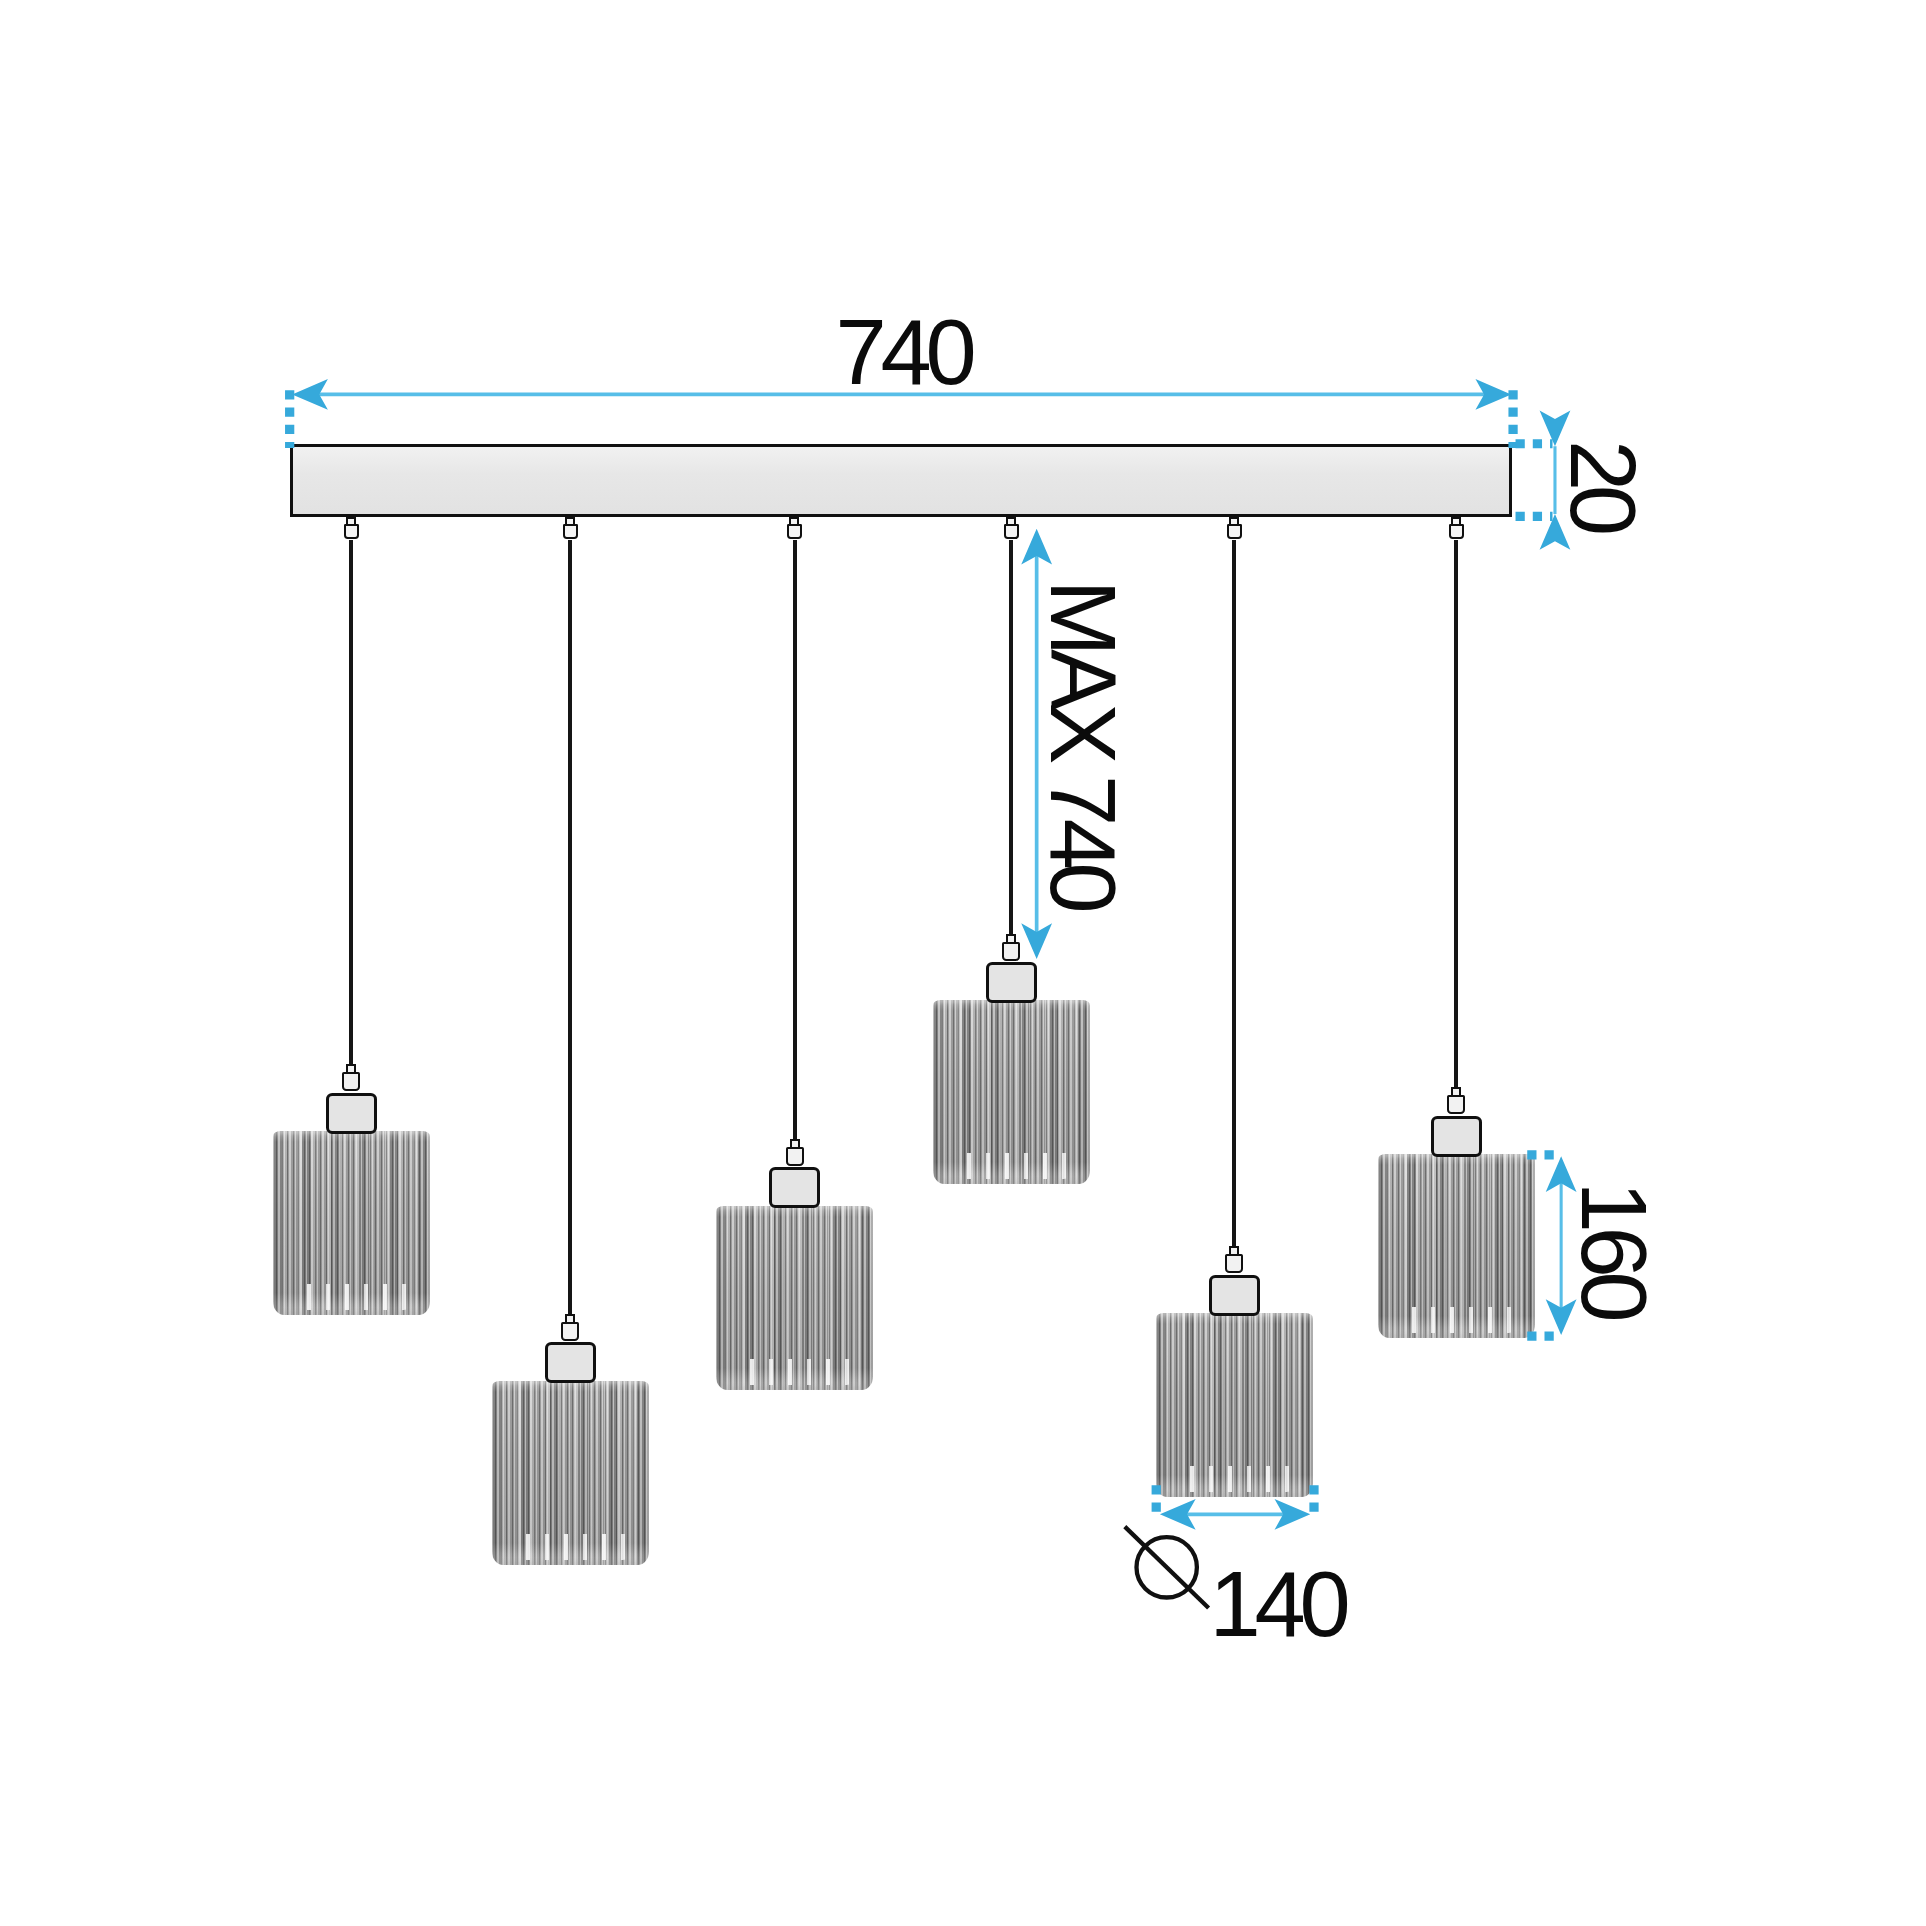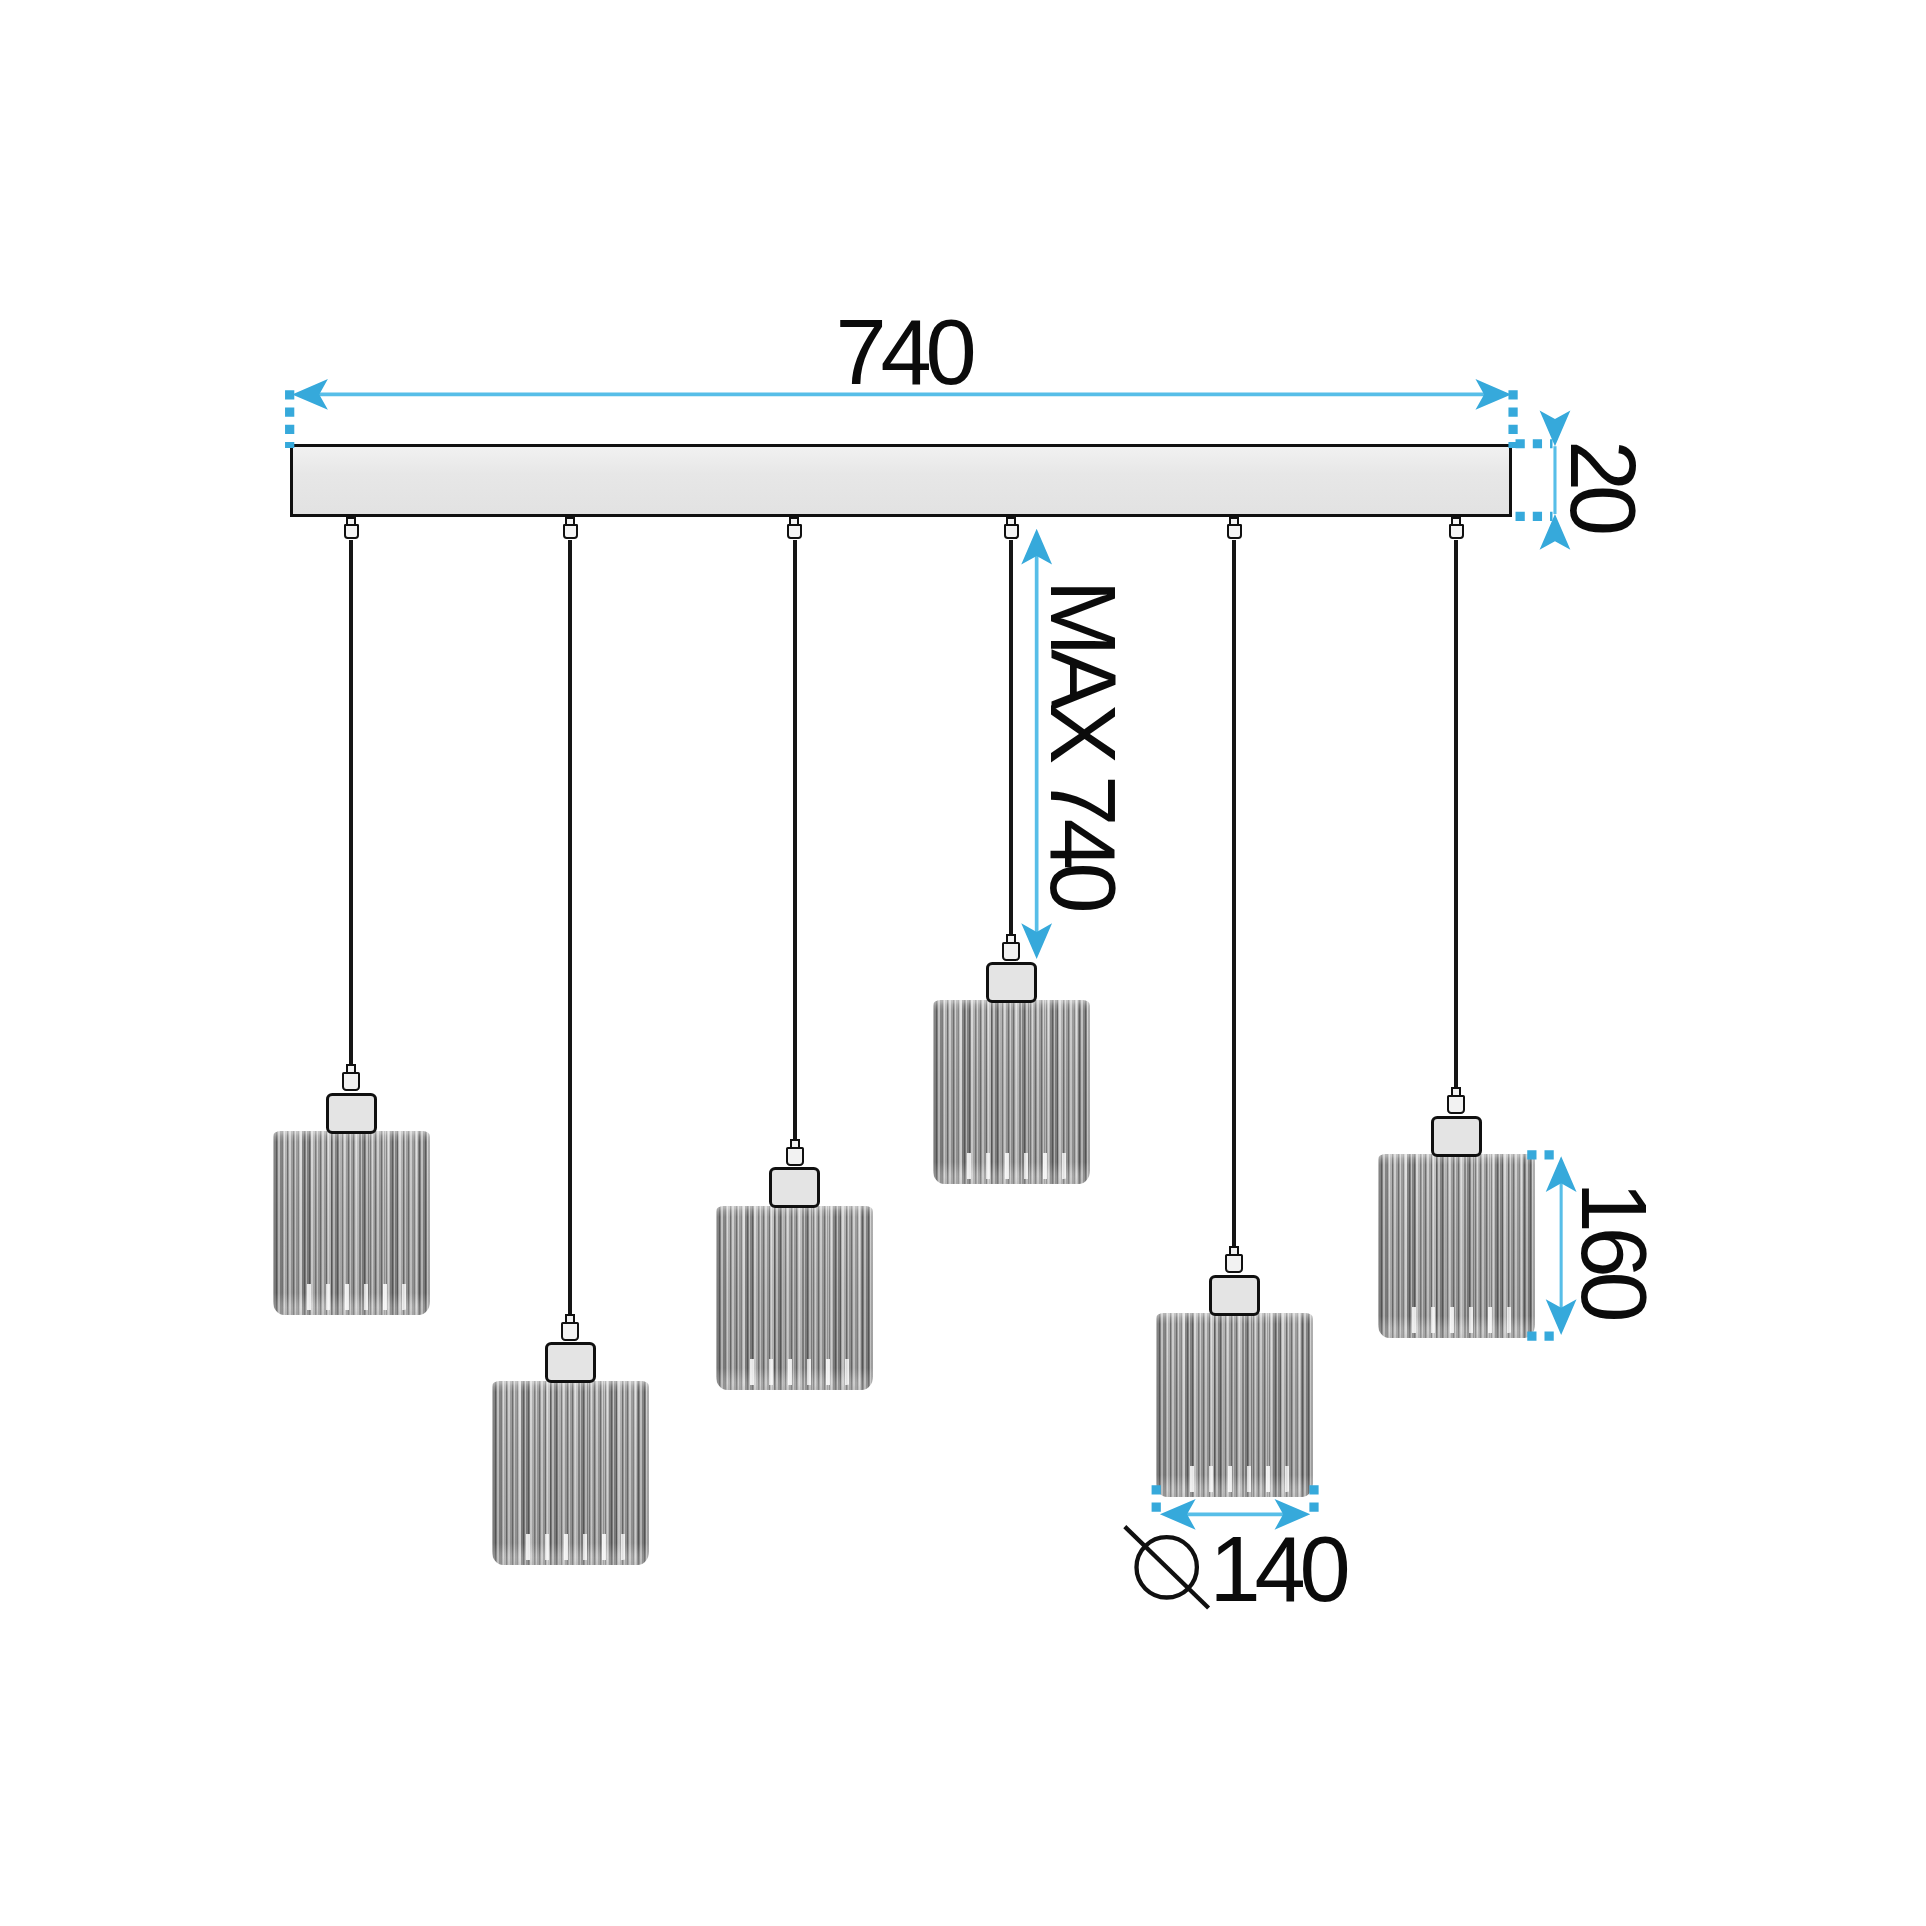--- a/index.html
+++ b/index.html
@@ -204,16 +204,16 @@
   </svg>
 
   <div class="dim-label" id="lbl-740" style="left:903px; top:352px;">740</div>
 
   <div class="dim-label rot" id="lbl-20" style="left:1603px; top:485px;">20</div>
 
   <div class="dim-label rot" id="lbl-max740" style="left:1083px; top:743px;">MAX 740</div>
 
   <div class="dim-label rot" id="lbl-160" style="left:1614px; top:1249px;">160</div>
 
-  <div class="dim-label" id="lbl-140" style="left:1277px; top:1569px;">140</div>
+  <div class="dim-label" id="lbl-140" style="left:1277px; top:1604px;">140</div>
 
 </div>
 
 
 </body></html>

